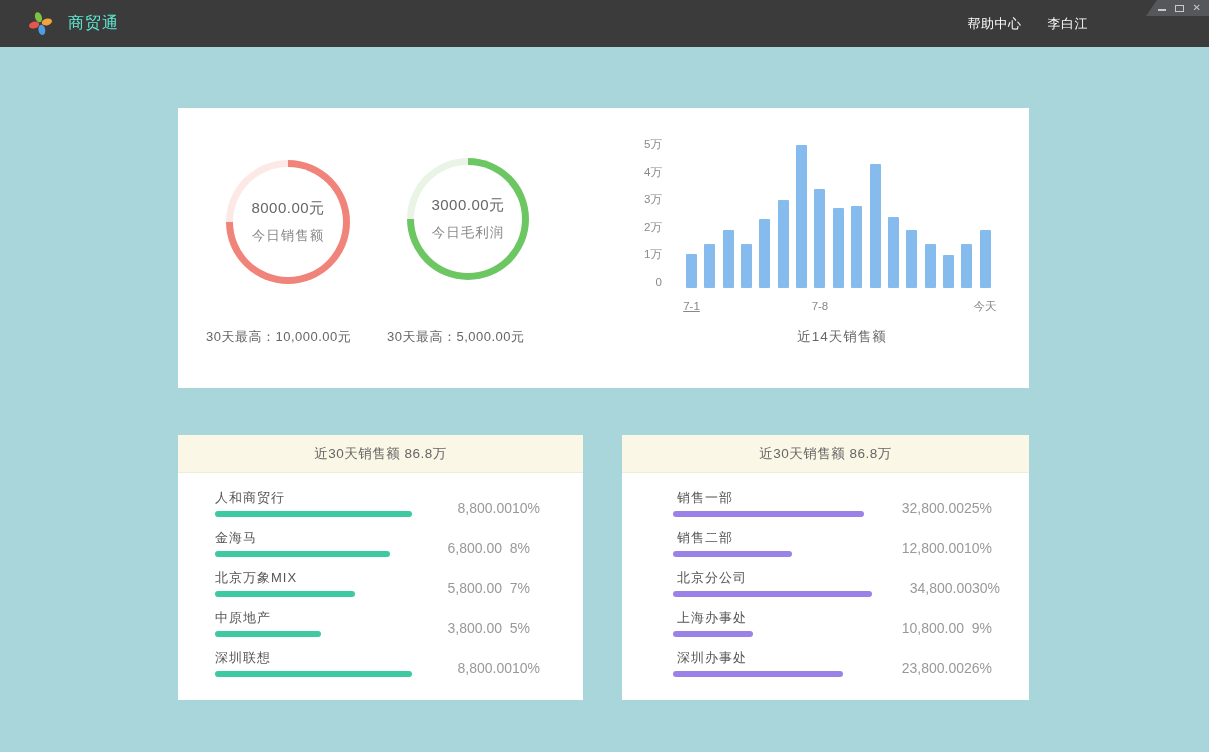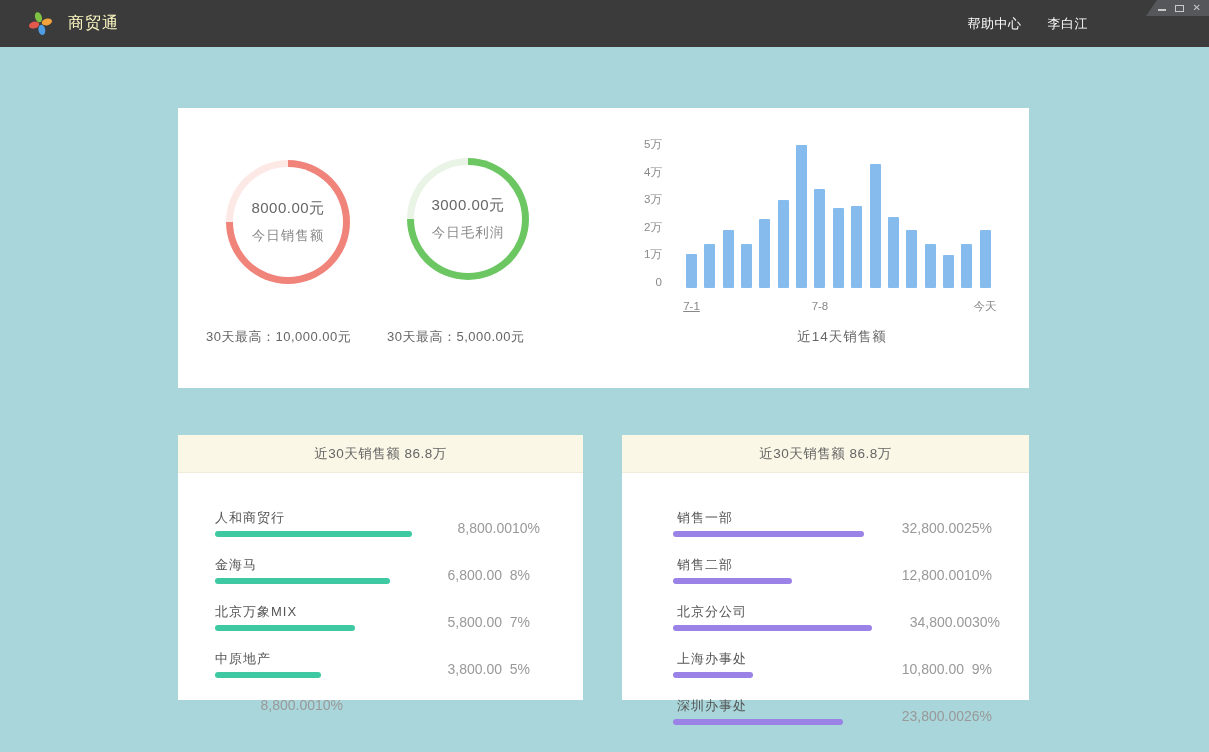--- a/index.html
+++ b/index.html
@@ -11,21 +11,21 @@
     color:#555;
   }
 
   
   .titlebar {
     position:absolute; left:0; top:0; width:1209px; height:47px;
     background:#3b3b3c; display:flex; align-items:center; padding-left:27px;
   }
   .logo { width:27px; height:27px; display:block; }
   .app-title {
-    color:#fef9c3; font-size:16px; margin-left:14px; letter-spacing:1px;
+    color:#5eead4; font-size:16px; margin-left:14px; letter-spacing:1px;
   }
   .titlebar-right {
     position:absolute; right:121px; top:0; height:47px;
     display:flex; align-items:center; gap:26px;
   }
   .titlebar-link { color:#fdfdfd; font-size:13px; cursor:pointer; text-decoration:none; letter-spacing:0.5px; }
   .win-controls {
     position:absolute; right:0; top:0; width:63px; height:16px;
     background:#56575a;
     clip-path:polygon(11px 0, 100% 0, 100% 100%, 0 100%);
@@ -75,21 +75,21 @@
 
   
   .rank-header {
     height:38px; background:#fbf7e6; border-bottom:1px solid #f1ecd9;
     display:flex; align-items:center; justify-content:center;
     font-size:13.5px; color:#666; letter-spacing:0.5px;
   }
   .rank-rows { position:absolute; top:55px; }
   .rank-card--left  .rank-rows { left:37px; right:53px; }
   .rank-card--right .rank-rows { left:55px; right:37px; }
-  .rank-row { display:flex; align-items:flex-end; margin-bottom:13px;margin-top:20px; }
+  .rank-row { display:flex; align-items:flex-end; margin-bottom:13px; }
   .rank-left { flex:1; display:flex; flex-direction:column; }
   .rank-name { font-size:13px; color:#555; letter-spacing:1px; line-height:16px; }
   .rank-bar  { height:6px; border-radius:3px; margin-top:5px; }
   .rank-card--right .rank-bar { margin-left:-4px; }
   .rank-nums { display:flex; font-size:14px; color:#999; line-height:15px; padding-bottom:1px; }
   .rank-amount { width:100px; text-align:right; }
   .rank-pct    { width:28px;  text-align:right; }
 </style>
 </head>
 <body>
@@ -215,20 +215,24 @@
             <div class="rank-left">
               <div class="rank-name">中原地产</div>
               <div class="rank-bar" style="width: 106px; background: rgb(62, 201, 162);"></div>
             </div>
             <div class="rank-nums">
               <span class="rank-amount">3,800.00</span>
               <span class="rank-pct">5%</span>
             </div>
           </div>
           <div class="rank-row">
+            <div class="rank-left">
+              <div class="rank-name">深圳联想</div>
+              <div class="rank-bar" style="width: 197px; background: rgb(62, 201, 162);"></div>
+            </div>
             <div class="rank-nums">
               <span class="rank-amount">8,800.00</span>
               <span class="rank-pct">10%</span>
             </div>
           </div>
         </div>
     </section>
 
     <section class="card rank-card rank-card--right">
       <div class="rank-header">近30天销售额 86.8万</div>

